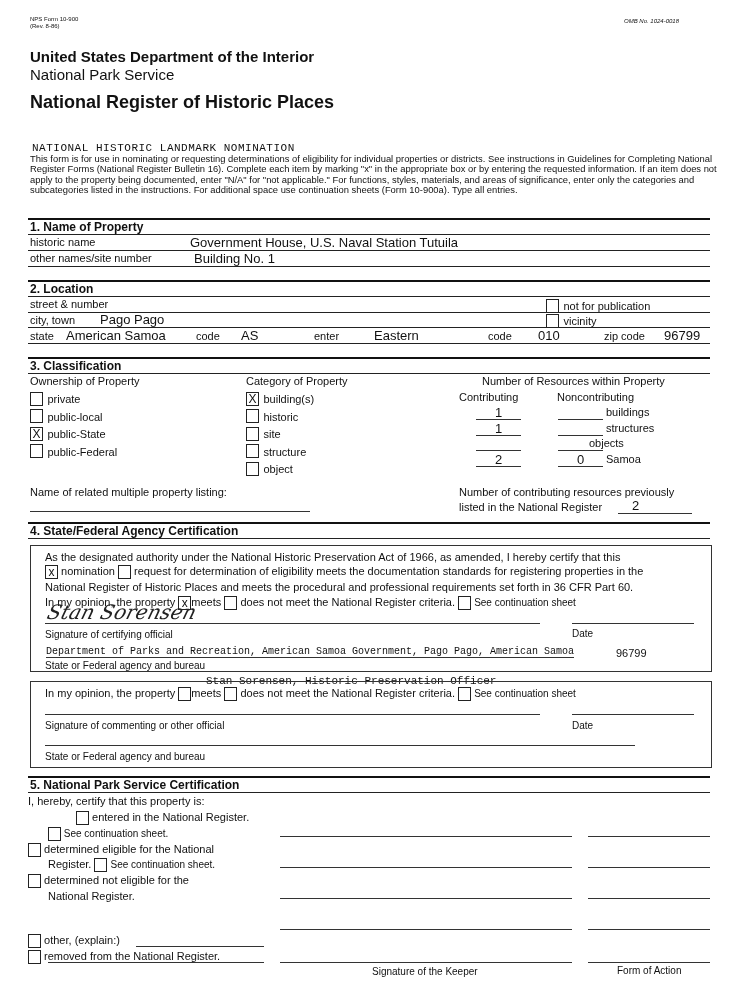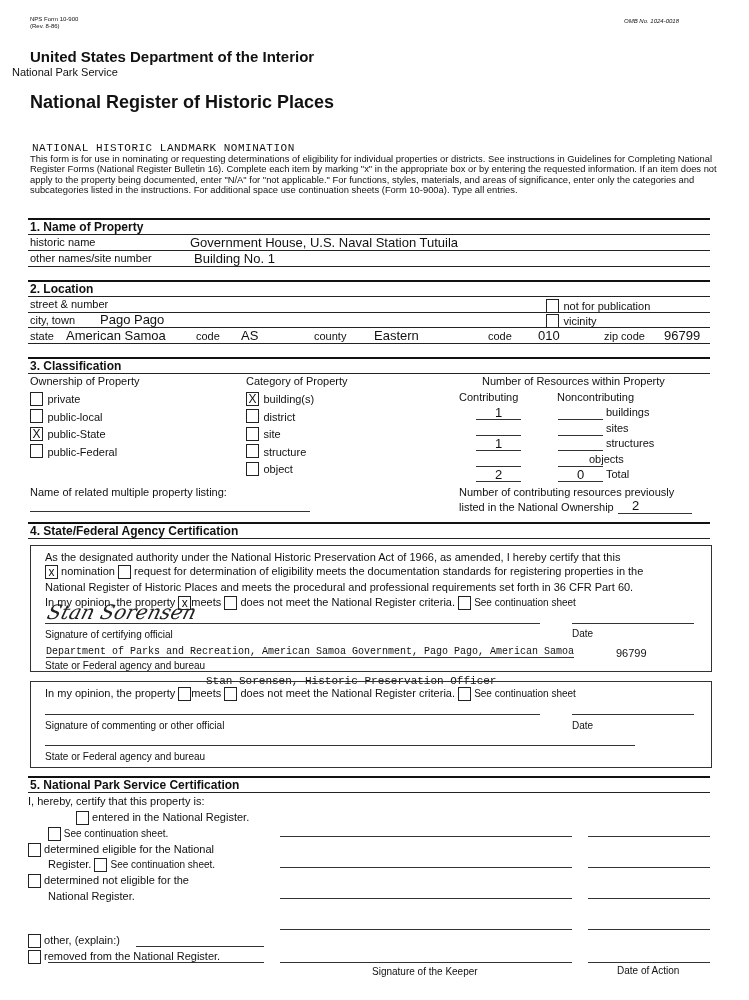--- a/index.html
+++ b/index.html
@@ -18,21 +18,21 @@
   .frame{position:absolute;border:1px solid #333;}
 </style>
 </head>
 <body>
 
 <div class="abs tiny" style="left:30px;top:16px;">NPS Form 10-900</div>
 <div class="abs tiny" style="left:30px;top:23px;">(Rev. 8-86)</div>
 <div class="abs tiny" style="left:624px;top:18px;font-style:italic;">OMB No. 1024-0018</div>
 
 <div class="abs" style="left:30px;top:48px;font-size:15px;font-weight:bold;">United States Department of the Interior</div>
-<div class="abs" style="left:12px;top:66px;font-size:11px;">National Park Service</div>
+<div class="abs" style="left:30px;top:66px;font-size:15px;">National Park Service</div>
 <div class="abs" style="left:30px;top:90px;font-size:18px;font-weight:bold;line-height:24px;">
   <div>National Register of Historic Places</div>
 </div>
 <div class="abs mono" style="left:32px;top:142px;font-size:11px;letter-spacing:0.5px;">NATIONAL HISTORIC LANDMARK NOMINATION</div>
 <div class="abs" style="left:30px;top:154px;width:690px;font-size:9.4px;line-height:10.4px;">This form is for use in nominating or requesting determinations of eligibility for individual properties or districts. See instructions in Guidelines for Completing National Register Forms (National Register Bulletin 16). Complete each item by marking "x" in the appropriate box or by entering the requested information. If an item does not apply to the property being documented, enter "N/A" for "not applicable." For functions, styles, materials, and areas of significance, enter only the categories and subcategories listed in the instructions. For additional space use continuation sheets (Form 10-900a). Type all entries.</div>
 
 <div class="hr2" style="top:218px;"></div>
 <div class="abs sec-title" style="left:30px;top:220px;">1.  Name of Property</div>
 <div class="hr" style="top:234px;"></div>
 <div class="abs t11" style="left:30px;top:236px;">historic name</div>
@@ -55,21 +55,21 @@
 <div class="abs typed" style="left:100px;top:312px;">Pago Pago</div>
 <div class="abs" style="left:546px;top:311px;">
   <span class="box"></span>
   <span class="t11">vicinity</span>
 </div>
 <div class="hr" style="top:327px;"></div>
 <div class="abs t11" style="left:30px;top:330px;">state</div>
 <div class="abs typed" style="left:66px;top:328px;">American Samoa</div>
 <div class="abs t11" style="left:196px;top:330px;">code</div>
 <div class="abs typed" style="left:241px;top:328px;">AS</div>
-<div class="abs t11" style="left:314px;top:330px;">county</div>
+<div class="abs t11" style="left:314px;top:330px;">enter</div>
 <div class="abs typed" style="left:374px;top:328px;">Eastern</div>
 <div class="abs t11" style="left:488px;top:330px;">code</div>
 <div class="abs typed" style="left:538px;top:328px;">010</div>
 <div class="abs t11" style="left:604px;top:330px;">zip code</div>
 <div class="abs typed" style="left:664px;top:328px;">96799</div>
 <div class="hr" style="top:343px;"></div>
 
 <div class="hr2" style="top:357px;"></div>
 <div class="abs sec-title" style="left:30px;top:359px;">3.  Classification</div>
 <div class="hr" style="top:373px;"></div>
@@ -78,61 +78,56 @@
 <div class="abs" style="left:30px;top:390px;line-height:15.5px;">
   <div><span class="box"></span> <span class="t11">private</span></div>
   <div><span class="box"></span> <span class="t11">public-local</span></div>
   <div><span class="box">X</span> <span class="t11">public-State</span></div>
   <div><span class="box"></span> <span class="t11">public-Federal</span></div>
 </div>
 
 <div class="abs t11" style="left:246px;top:375px;">Category of Property</div>
 <div class="abs" style="left:246px;top:390px;line-height:15.5px;">
   <div><span class="box">X</span> <span class="t11">building(s)</span></div>
-  <div><span class="box"></span> <span class="t11">district</span></div>
+  <div><span class="box"></span> <span class="t11">historic</span></div>
   <div><span class="box"></span> <span class="t11">site</span></div>
   <div><span class="box"></span> <span class="t11">structure</span></div>
   <div><span class="box"></span> <span class="t11">object</span></div>
 </div>
 
 <div class="abs t11" style="left:459px;top:375px;margin-left:23px;">Number of Resources within Property</div>
 <div class="abs t11" style="left:459px;top:391px;">Contributing</div>
 <div class="abs t11" style="left:557px;top:391px;">Noncontributing</div>
 <div class="abs" style="left:476px;top:405px;width:200px;line-height:15.5px;">
   <div style="position:relative;height:15.5px;">
     <span style="position:absolute;left:0;width:45px;text-align:center;border-bottom:1px solid #333;height:14px;" class="typed">1</span>
     <span style="position:absolute;left:82px;width:45px;text-align:center;border-bottom:1px solid #333;height:14px;" class="typed"></span>
     <span style="position:absolute;left:130px;" class="t11">buildings</span>
   </div>
   <div style="position:relative;height:15.5px;">
-    <span style="position:absolute;left:0;width:45px;text-align:center;border-bottom:1px solid #333;height:14px;" class="typed"></span>
-    <span style="position:absolute;left:82px;width:45px;text-align:center;border-bottom:1px solid #333;height:14px;" class="typed"></span>
-    <span style="position:absolute;left:130px;" class="t11">sites</span>
-  </div>
-  <div style="position:relative;height:15.5px;">
     <span style="position:absolute;left:0;width:45px;text-align:center;border-bottom:1px solid #333;height:14px;" class="typed">1</span>
     <span style="position:absolute;left:82px;width:45px;text-align:center;border-bottom:1px solid #333;height:14px;" class="typed"></span>
     <span style="position:absolute;left:130px;" class="t11">structures</span>
   </div>
   <div style="position:relative;height:15.5px;">
     <span style="position:absolute;left:0;width:45px;text-align:center;border-bottom:1px solid #333;height:14px;" class="typed"></span>
     <span style="position:absolute;left:82px;width:45px;text-align:center;border-bottom:1px solid #333;height:14px;" class="typed"></span>
     <span style="position:absolute;left:113px;" class="t11">objects</span>
   </div>
   <div style="position:relative;height:15.5px;">
     <span style="position:absolute;left:0;width:45px;text-align:center;border-bottom:1px solid #333;height:14px;" class="typed">2</span>
     <span style="position:absolute;left:82px;width:45px;text-align:center;border-bottom:1px solid #333;height:14px;" class="typed">0</span>
-    <span style="position:absolute;left:130px;" class="t11">Total</span>
+    <span style="position:absolute;left:130px;" class="t11">Samoa</span>
   </div>
 </div>
 
 <div class="abs t11" style="left:30px;top:486px;">Name of related multiple property listing:</div>
 <div class="uline" style="left:30px;top:511px;width:280px;"></div>
 <div class="abs t11" style="left:459px;top:486px;">Number of contributing resources previously</div>
-<div class="abs t11" style="left:459px;top:501px;">listed in the National Ownership</div>
+<div class="abs t11" style="left:459px;top:501px;">listed in the National Register</div>
 <div class="abs typed" style="left:618px;top:498px;width:74px;border-bottom:1px solid #333;padding-left:14px;box-sizing:border-box;">2</div>
 
 <div class="hr2" style="top:522px;"></div>
 <div class="abs sec-title" style="left:30px;top:524px;">4.  State/Federal Agency Certification</div>
 <div class="hr" style="top:538px;"></div>
 
 <div class="frame" style="left:30px;top:545px;width:680px;height:125px;"></div>
 <div class="abs t11" style="left:45px;top:551px;">As the designated authority under the National Historic Preservation Act of 1966, as amended, I hereby certify that this</div>
 <div class="abs t11" style="left:45px;top:565px;white-space:nowrap;">
   <span class="box">x</span>
@@ -196,13 +191,13 @@
 <div class="uline" style="left:280px;top:867px;width:292px;"></div>
 <div class="uline" style="left:588px;top:867px;width:122px;"></div>
 <div class="uline" style="left:280px;top:898px;width:292px;"></div>
 <div class="uline" style="left:588px;top:898px;width:122px;"></div>
 <div class="uline" style="left:280px;top:929px;width:292px;"></div>
 <div class="uline" style="left:588px;top:929px;width:122px;"></div>
 <div class="uline" style="left:280px;top:962px;width:292px;"></div>
 <div class="uline" style="left:588px;top:962px;width:122px;"></div>
 
 <div class="abs t9" style="left:372px;top:966px;">Signature of the Keeper</div>
-<div class="abs t9" style="left:617px;top:965px;">Date of Action</div>
+<div class="abs t9" style="left:617px;top:965px;">Form of Action</div>
 
 </body></html>

